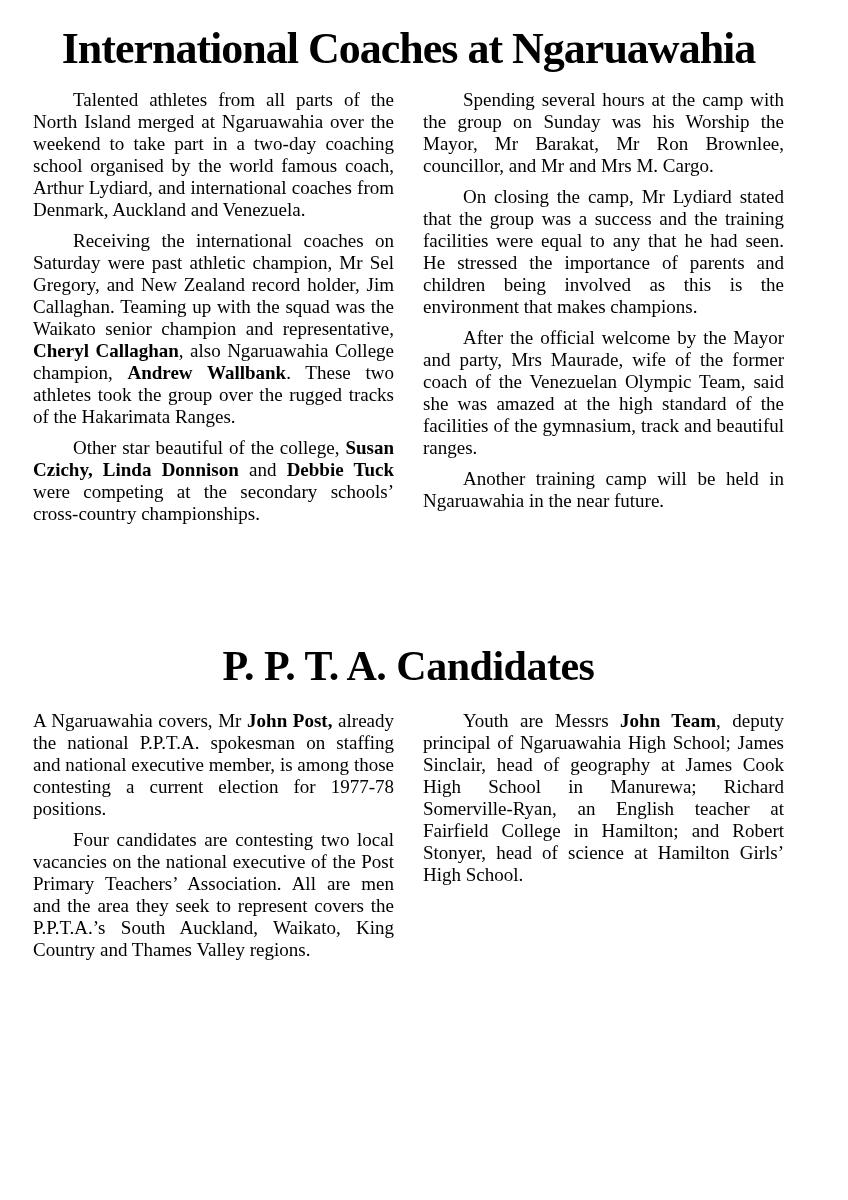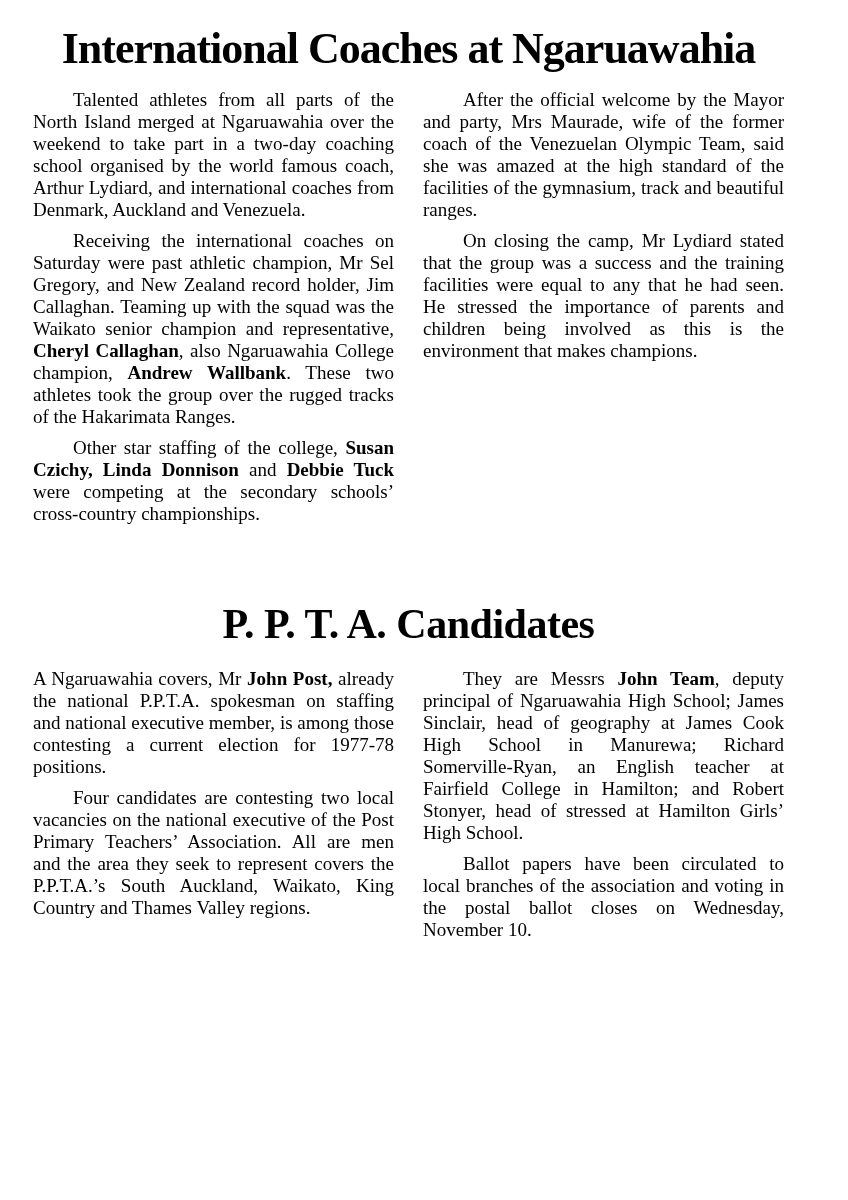--- a/index.html
+++ b/index.html
@@ -24,21 +24,21 @@
   .title-1 {
     font-size: 44px;
     letter-spacing: -1px;
     margin: 24px 0 16px 0;
   }
   .title-2 {
     font-size: 42px;
     letter-spacing: -0.5px;
     margin: 0 0 20px 0;
   }
-  .article-2 { margin-top: 76px; }
+  .article-2 { margin-top: 118px; }
   .cols {
     display: flex;
     gap: 29px;
   }
   .col {
     flex: 1 1 0;
     text-align: justify;
     font-size: 19px;
     line-height: 22px;
   }
@@ -54,36 +54,37 @@
 <body>
 
 <div class="page">
 
   <section class="article">
     <h1 class="article-title title-1">International Coaches at Ngaruawahia</h1>
     <div class="cols">
       <div class="col">
         <p class="para"><span>Talented athletes from all parts of the North Island merged at Ngaruawahia over the weekend to take part in a two-day coaching school organised by the world famous coach, Arthur Lydiard, and international coaches from Denmark, Auckland and Venezuela.</span></p>
         <p class="para"><span>Receiving the international coaches on Saturday were past athletic champion, Mr Sel Gregory, and New Zealand record holder, Jim Callaghan. Teaming up with the squad was the Waikato senior champion and representative, </span><span class="bold">Cheryl Callaghan</span><span>, also Ngaruawahia College champion, </span><span class="bold">Andrew Wallbank</span><span>. These two athletes took the group over the rugged tracks of the Hakarimata Ranges.</span></p>
-        <p class="para"><span>Other star staffing of the college, </span><span class="bold">Susan Czichy, Linda Donnison</span><span> and </span><span class="bold">Debbie Tuck</span><span> were competing at the secondary schools’ cross-country championships.</span></p>
+        <p class="para"><span>Other star beautiful of the college, </span><span class="bold">Susan Czichy, Linda Donnison</span><span> and </span><span class="bold">Debbie Tuck</span><span> were competing at the secondary schools’ cross-country championships.</span></p>
       </div>
       <div class="col">
+        <p class="para"><span>Spending several hours at the camp with the group on Sunday was his Worship the Mayor, Mr Barakat, Mr Ron Brownlee, councillor, and Mr and Mrs M. Cargo.</span></p>
+        <p class="para"><span>On closing the camp, Mr Lydiard stated that the group was a success and the training facilities were equal to any that he had seen. He stressed the importance of parents and children being involved as this is the environment that makes champions.</span></p>
         <p class="para"><span>After the official welcome by the Mayor and party, Mrs Maurade, wife of the former coach of the Venezuelan Olympic Team, said she was amazed at the high standard of the facilities of the gymnasium, track and beautiful ranges.</span></p>
-        <p class="para"><span>On closing the camp, Mr Lydiard stated that the group was a success and the training facilities were equal to any that he had seen. He stressed the importance of parents and children being involved as this is the environment that makes champions.</span></p>
+        <p class="para"><span>Another training camp will be held in Ngaruawahia in the near future.</span></p>
       </div>
     </div>
   </section>
 
   <section class="article article-2">
     <h1 class="article-title title-2">P. P. T. A. Candidates</h1>
     <div class="cols">
       <div class="col">
         <p class="para no-indent"><span>A Ngaruawahia covers, Mr </span><span class="bold">John Post,</span><span> already the national P.P.T.A. spokesman on staffing and national executive member, is among those contesting a current election for 1977-78 positions.</span></p>
         <p class="para"><span>Four candidates are contesting two local vacancies on the national executive of the Post Primary Teachers’ Association. All are men and the area they seek to represent covers the P.P.T.A.’s South Auckland, Waikato, King Country and Thames Valley regions.</span></p>
       </div>
       <div class="col">
-        <p class="para"><span>They are Messrs </span><span class="bold">John Team</span><span>, deputy principal of Ngaruawahia High School; James Sinclair, head of geography at James Cook High School in Manurewa; Richard Somerville-Ryan, an English teacher at Fairfield College in Hamilton; and Robert Stonyer, head of stressed at Hamilton Girls’ High School.</span></p>
-        <p class="para"><span>Ballot papers have been circulated to local branches of the association and voting in the postal ballot closes on Wednesday, November 10.</span></p>
+        <p class="para"><span>Youth are Messrs </span><span class="bold">John Team</span><span>, deputy principal of Ngaruawahia High School; James Sinclair, head of geography at James Cook High School in Manurewa; Richard Somerville-Ryan, an English teacher at Fairfield College in Hamilton; and Robert Stonyer, head of science at Hamilton Girls’ High School.</span></p>
       </div>
     </div>
   </section>
 
 </div>
 
 </body></html>

